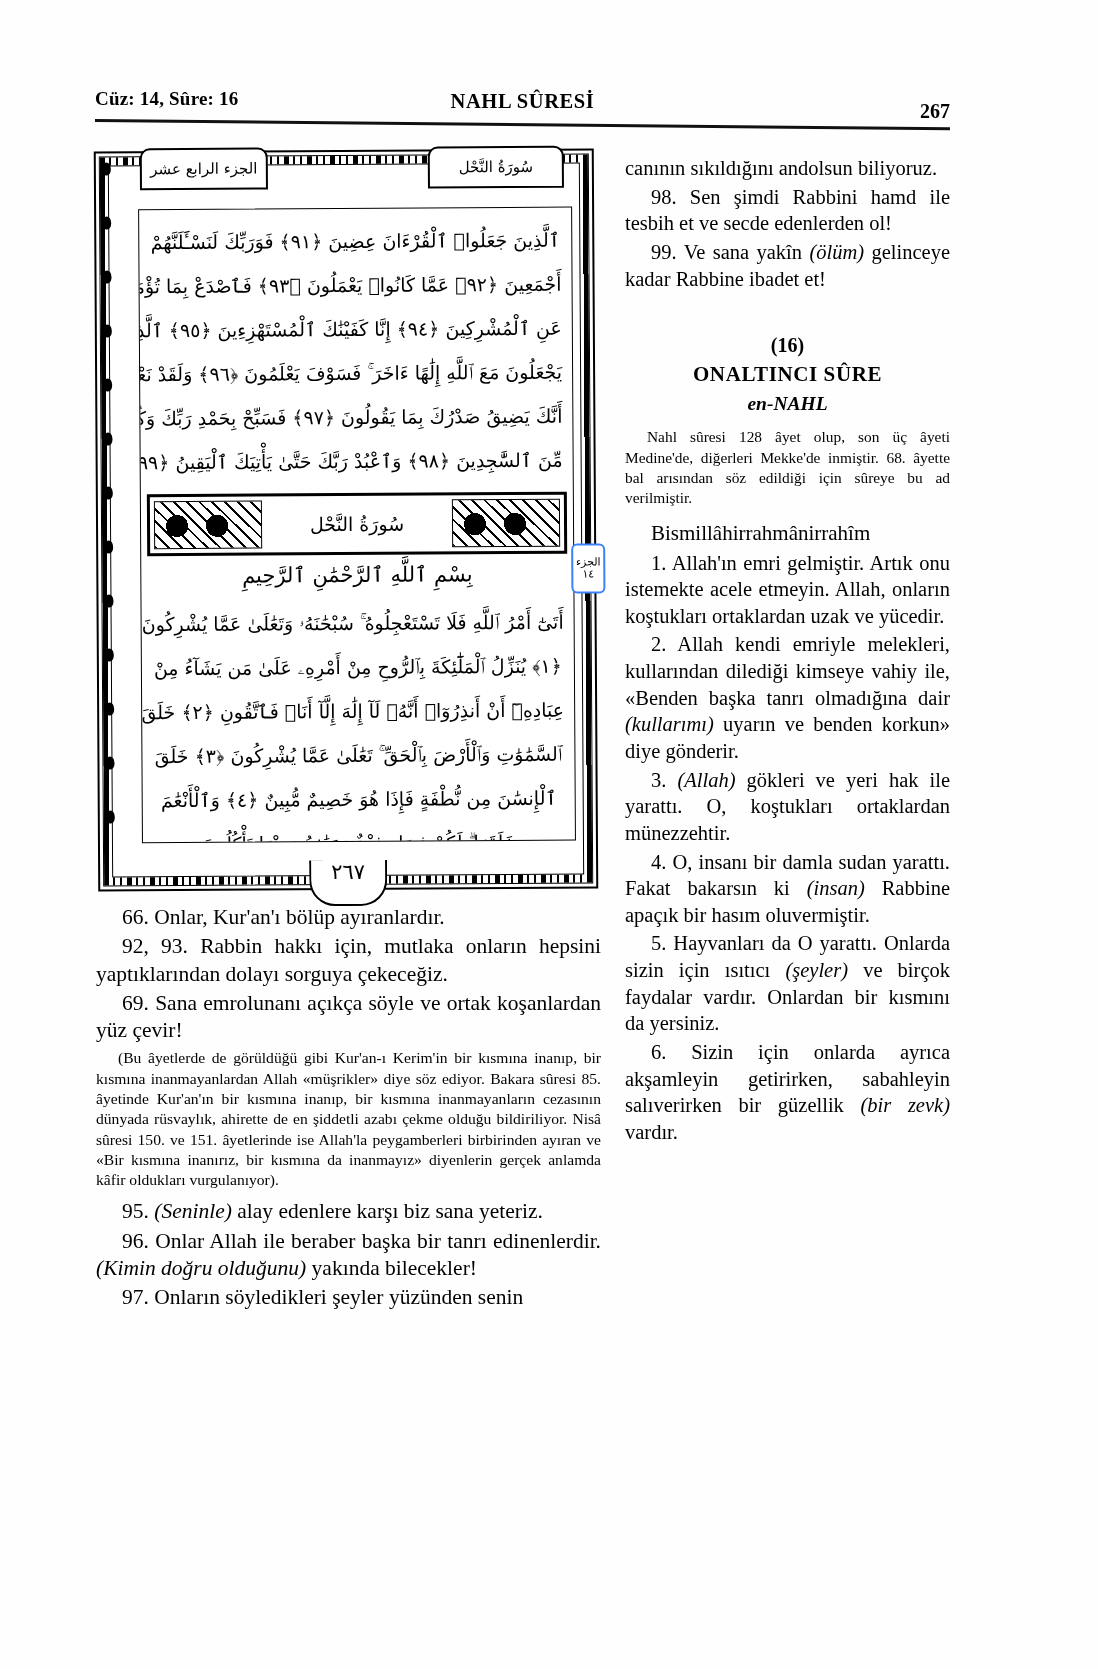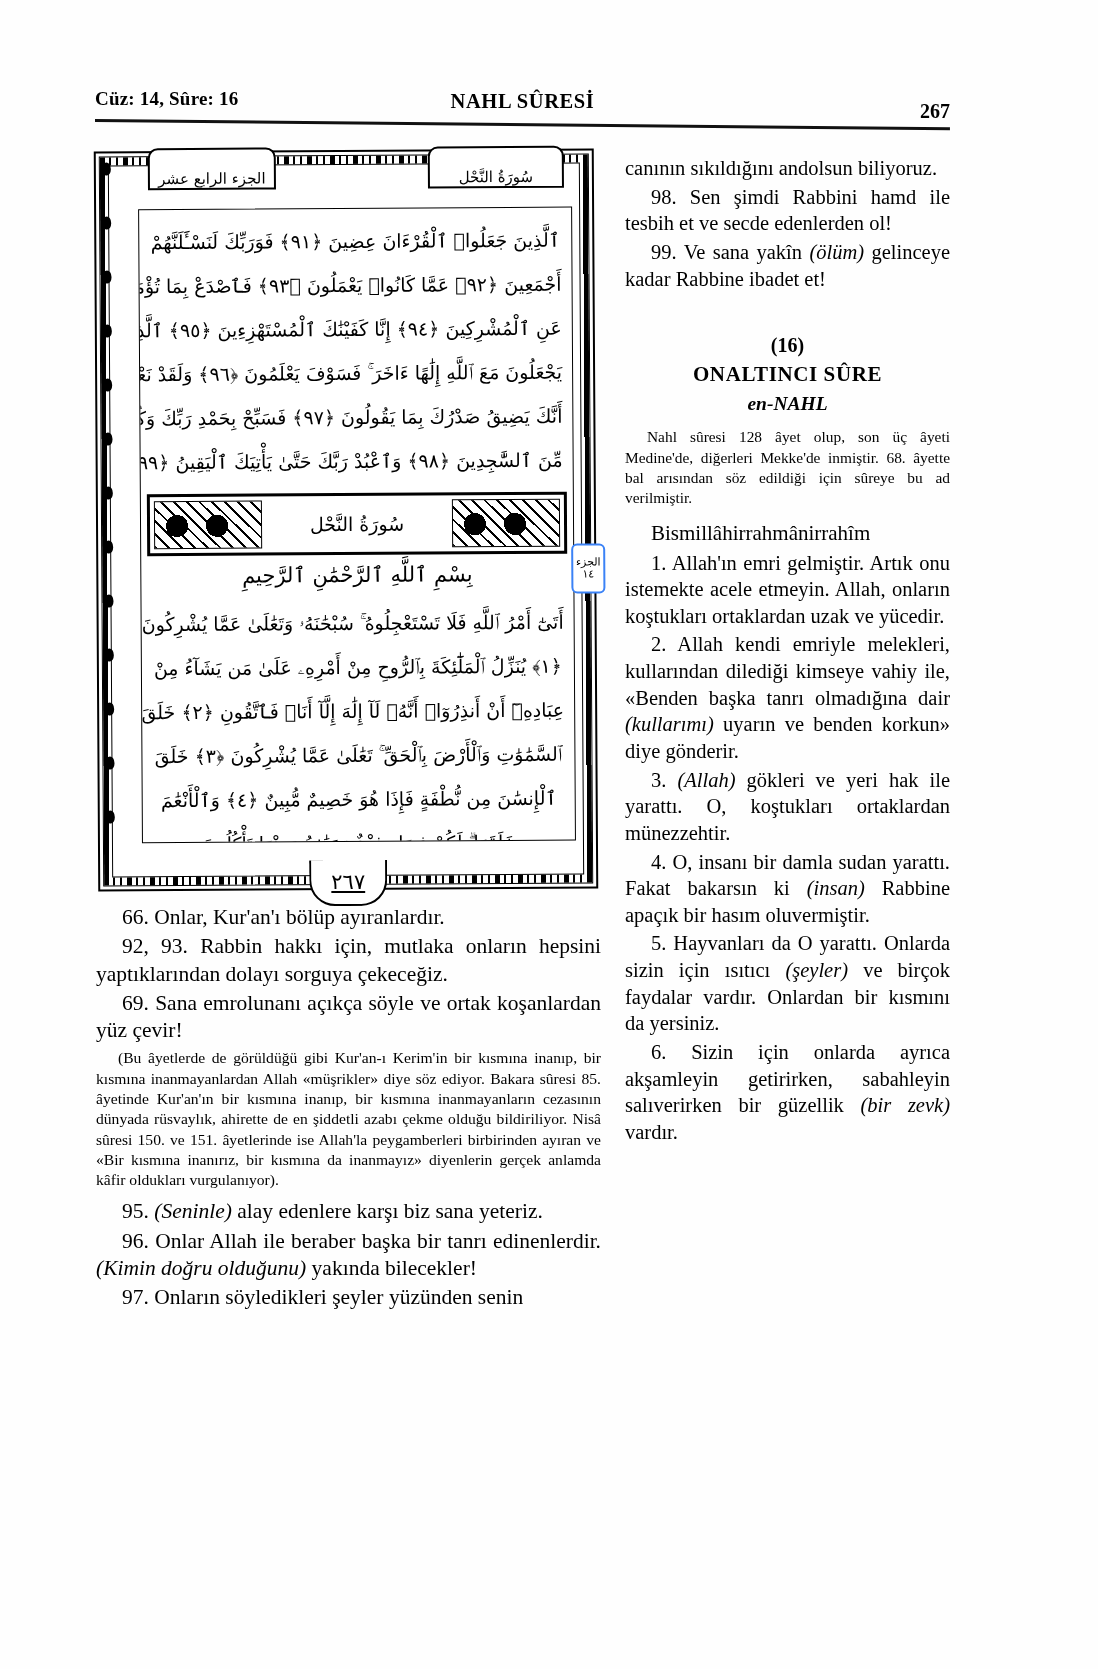--- a/index.html
+++ b/index.html
@@ -144,24 +144,23 @@
 
   
   .tab {
     position: absolute;
     top: -3px;
     height: 42px;
     background: #fff;
     border: 2px solid #000;
     border-radius: 10px 10px 0 0;
     display: flex;
-    align-items: flex-end;
+    align-items: center;
     justify-content: center;
     box-sizing: border-box;
-    margin-left: 8px;
   }
   .tab-juz {
     left: 46px;
     width: 128px;
   }
   .tab-surah {
     right: 30px;
     width: 136px;
   }
   .tab span {
@@ -177,23 +176,22 @@
     bottom: -16px;
     left: 50%;
     transform: translateX(-50%);
     width: 74px;
     height: 44px;
     background: #fff;
     border: 2.5px solid #000;
     border-radius: 0 0 26px 26px;
     border-top: none;
     display: flex;
-    align-items: center;
+    align-items: flex-start;
     justify-content: center;
-    text-decoration: underline;
   }
   .pg-medallion span {
     font-family: "DejaVu Sans", sans-serif;
     font-size: 21px;
     letter-spacing: 1px;
   }
 
   
   .ayat {
     direction: rtl;

